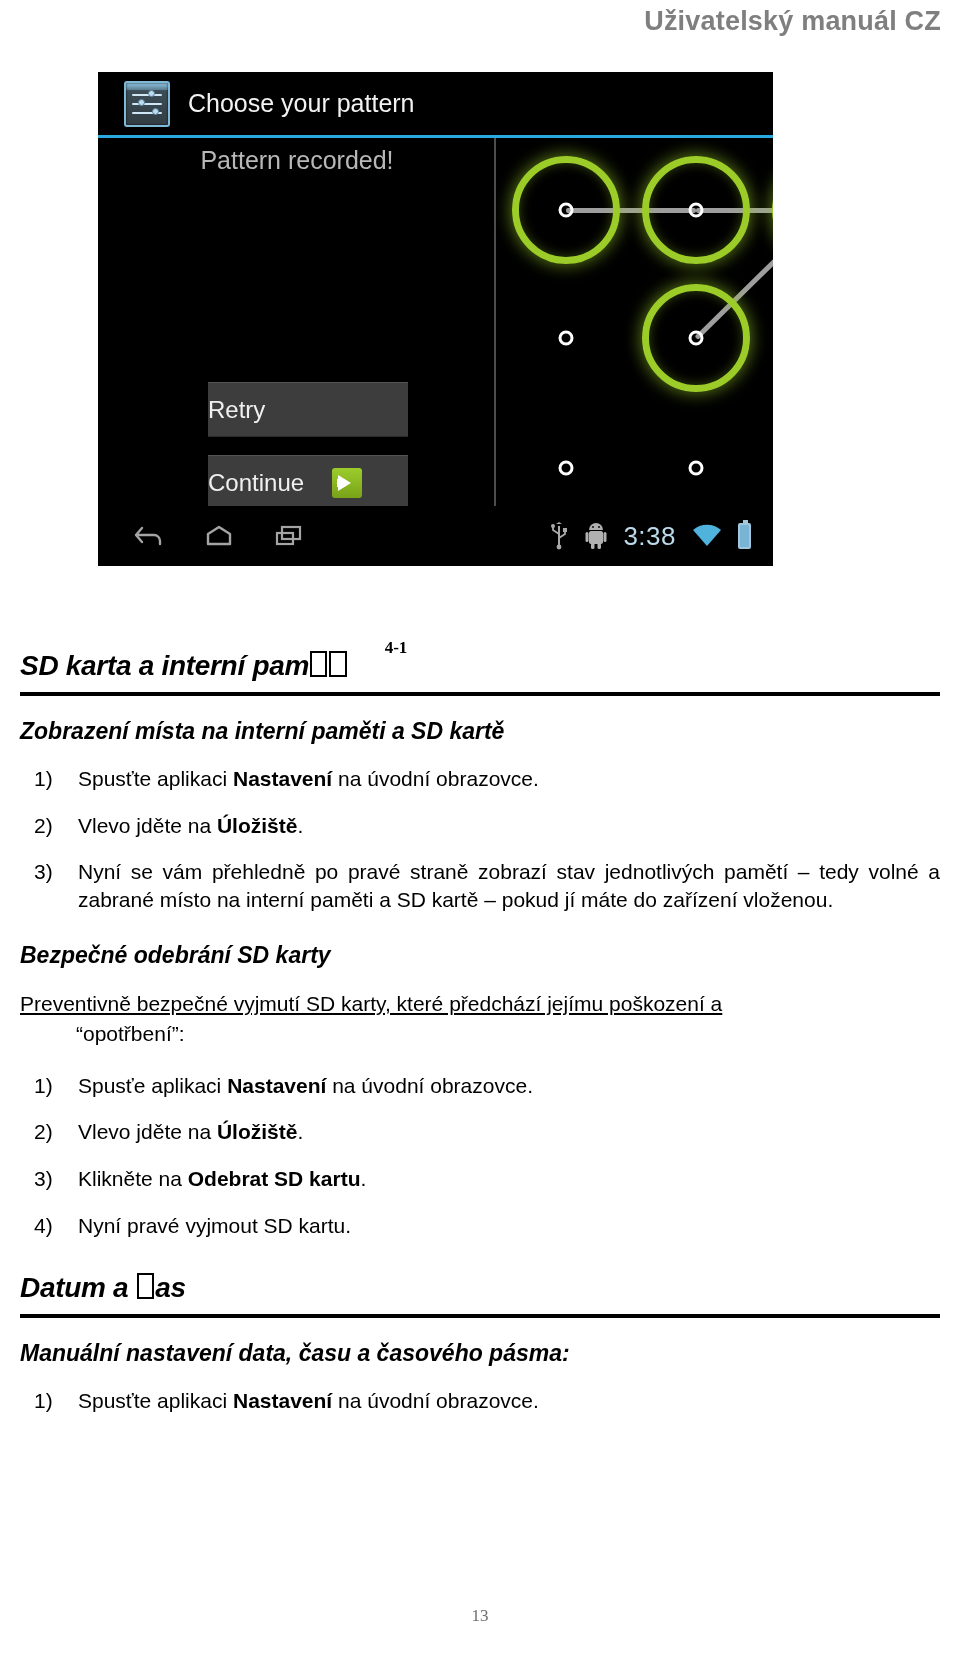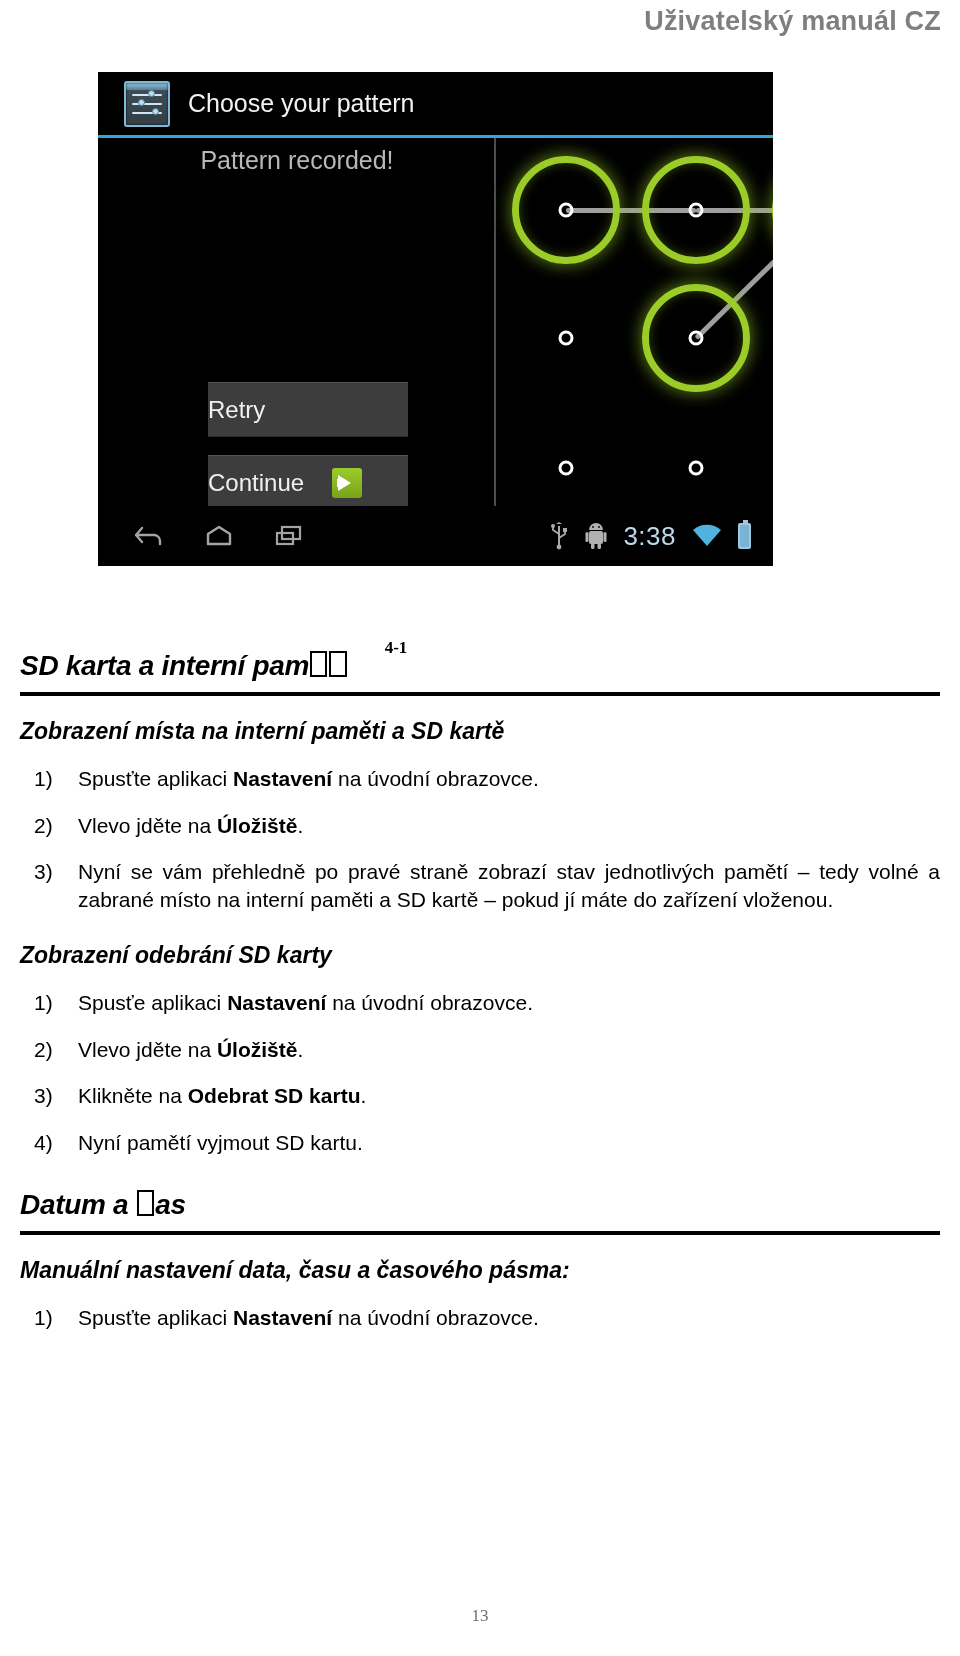--- a/index.html
+++ b/index.html
@@ -458,28 +458,32 @@
 
   <ol class="steps" id="steps1">
       <li><span class="num">1)</span><span class="txt">Spusťte aplikaci <b>Nastavení</b> na úvodní obrazovce.</span></li>
       <li><span class="num">2)</span><span class="txt">Vlevo jděte na <b>Úložiště</b>.</span></li>
       <li class="justified">
         <span class="num">3)</span>
         <span class="txt">Nyní se vám přehledně po pravé straně zobrazí stav jednotlivých pamětí – tedy volné a zabrané místo na interní paměti a SD kartě – pokud jí máte do zařízení vloženou.</span>
       </li>
     </ol>
 
-  <h2 class="sub2">Zobrazení odebrání SD karty</h2>
-
+  <h2 class="sub2">Bezpečné odebrání SD karty</h2>
+
+  <p class="underlined">
+    <span>Preventivně bezpečné vyjmutí SD karty, které předchází jejímu poškození a</span><br>
+    <span class="indent2">“opotřbení”:</span>
+  </p>
 
   <ol class="steps" id="steps2">
       <li><span class="num">1)</span><span class="txt">Spusťe aplikaci <b>Nastavení</b> na úvodní obrazovce.</span></li>
       <li><span class="num">2)</span><span class="txt">Vlevo jděte na <b>Úložiště</b>.</span></li>
       <li><span class="num">3)</span><span class="txt">Klikněte na <b>Odebrat SD kartu</b>.</span></li>
-      <li><span class="num">4)</span><span class="txt">Nyní pamětí vyjmout SD kartu.</span></li>
+      <li><span class="num">4)</span><span class="txt">Nyní pravé vyjmout SD kartu.</span></li>
     </ol>
 
   <h1 class="sect" style="margin-top:32px"><span>Datum a </span><span class="tofu"></span><span>as</span></h1>
   <hr class="rule">
 
   <h2 class="sub">Manuální nastavení data, času a časového pásma:</h2>
 
   <ol class="steps" id="steps3">
       <li><span class="num">1)</span><span class="txt">Spusťte aplikaci <b>Nastavení</b> na úvodní obrazovce.</span></li>
     </ol>

